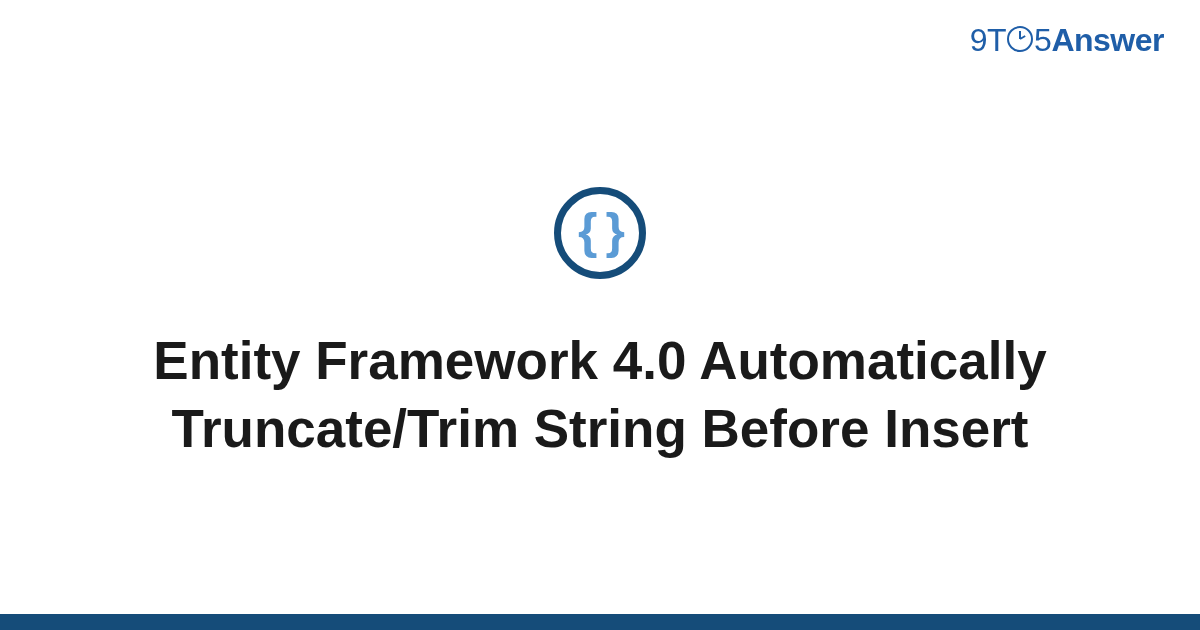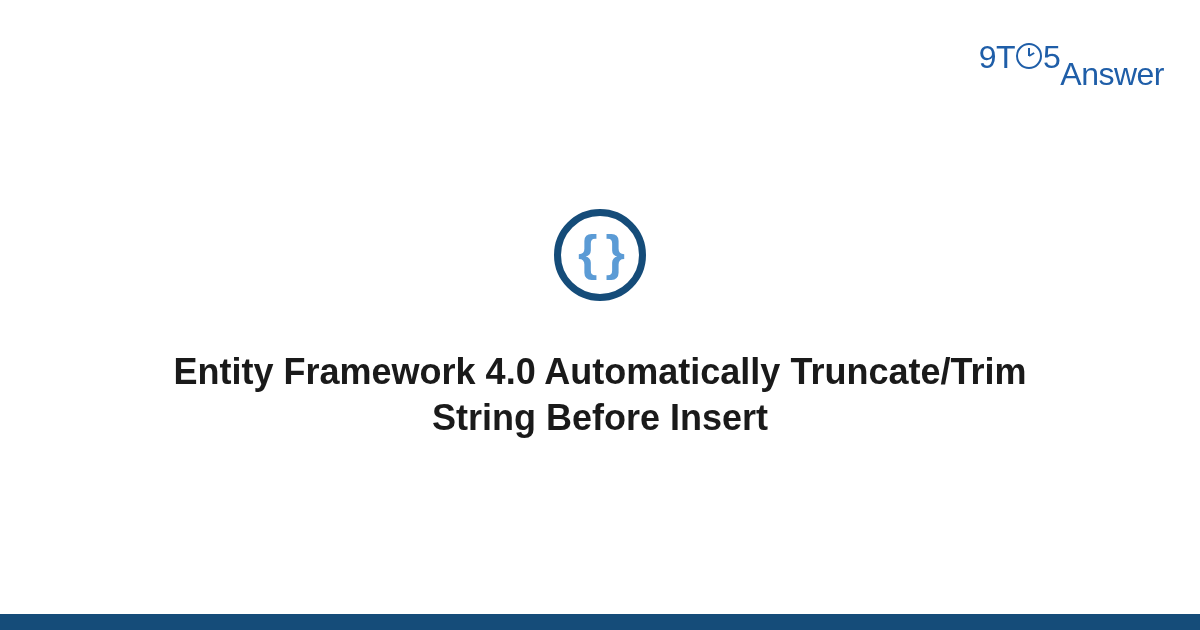--- a/index.html
+++ b/index.html
@@ -63,22 +63,21 @@
       background: #1f5ea8;
       left: 50%;
       top: 50%;
       transform-origin: top center;
       transform: translate(-50%, 0) rotate(-120deg);
     }
     .logo .five {
       font-weight: 400;
     }
     .logo .answer {
-      font-weight: 400;
-      margin-top: 34px;
+      font-weight: 700;
     }
     .content {
       position: absolute;
       top: 0;
       left: 0;
       width: 100%;
       height: 100%;
       display: flex;
       flex-direction: column;
       align-items: center;
@@ -99,21 +98,21 @@
       font-size: 50px;
       font-weight: 700;
       color: #5b9bd5;
       font-family: Arial, sans-serif;
       letter-spacing: -3px;
       line-height: 1;
       position: relative;
       top: -2px;
     }
     .title {
-      font-size: 36px;
+      font-size: 53px;
       font-weight: 700;
       color: #1a1a1a;
       text-align: center;
       line-height: 1.28;
       max-width: 1000px;
       padding: 0 40px;
     }
     .bottom-bar {
       position: absolute;
       bottom: 0;

